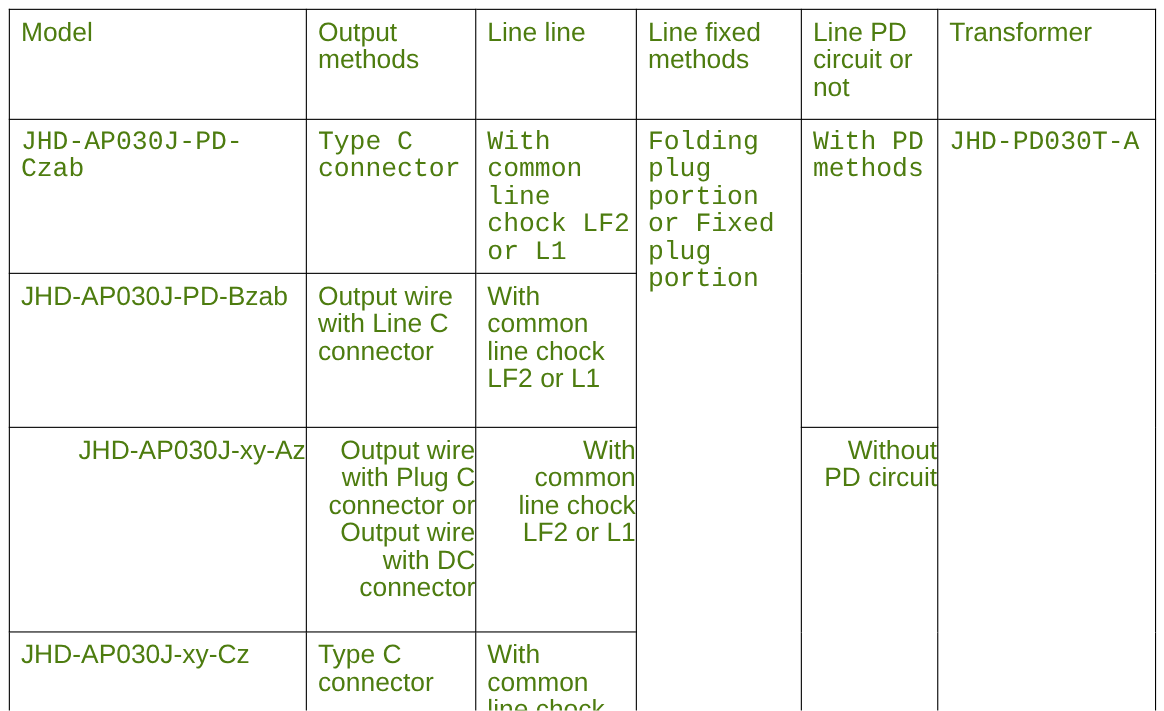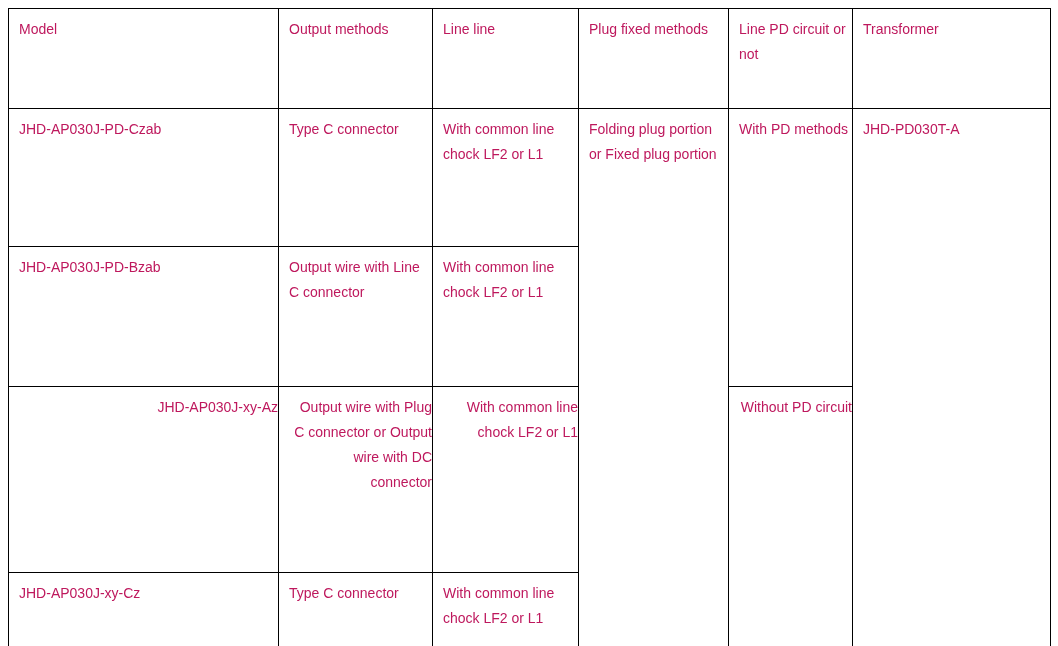--- a/index.html
+++ b/index.html
@@ -26,37 +26,37 @@
     top: 8px;
     width: 1042px;
     border-collapse: collapse;
     table-layout: fixed;
     background: #ffffff;
   }
   table.spec-table td {
     border: 1px solid #000000;
     vertical-align: top;
     padding: 8px 0 6px 10px;
-    font-size: 14px;
+    font-size: 24px;
     line-height: 25px;
     font-family: "Liberation Sans", sans-serif;
-    color: #be185d;
+    color: #4d7c0f;
     font-weight: normal;
     word-wrap: break-word;
   }
   
   col.c1 { width: 270px; }
   col.c2 { width: 154px; }
   col.c3 { width: 146px; }
   col.c4 { width: 150px; }
   col.c5 { width: 124px; }
   col.c6 { width: 198px; }
 
   tr.header-row td { height: 85px; }
-  tr.data-row-1 td { height: 123px; }
+  tr.data-row-1 td { height: 123px; font-family: Liberation Mono, monospace; }
   tr.data-row-2 td { height: 125px; }
   tr.data-row-3 td { height: 171px; text-align: right; }
   tr.data-row-4 td { height: 123px; }
 
   td.cell-model      { padding-right: 6px; }
   td.cell-narrow     { padding-right: 4px; }
 </style>
 </head>
 <body>
 
@@ -70,21 +70,21 @@
         <col class="c4">
         <col class="c5">
         <col class="c6">
     </colgroup>
     <tbody>
 
       <tr class="header-row">
         <td class="cell-model">Model</td>
         <td>Output methods</td>
         <td>Line line</td>
-        <td>Plug fixed methods</td>
+        <td>Line fixed methods</td>
         <td class="cell-narrow">Line PD circuit or not</td>
         <td>Transformer</td>
       </tr>
 
       <tr class="data-row-1">
         <td class="cell-model">JHD-AP030J-PD-Czab</td>
         <td>Type C connector</td>
         <td>With common line chock LF2 or L1</td>
         <td rowspan="4">Folding plug portion or Fixed plug portion</td>
         <td rowspan="2" class="cell-narrow">With PD methods</td>

